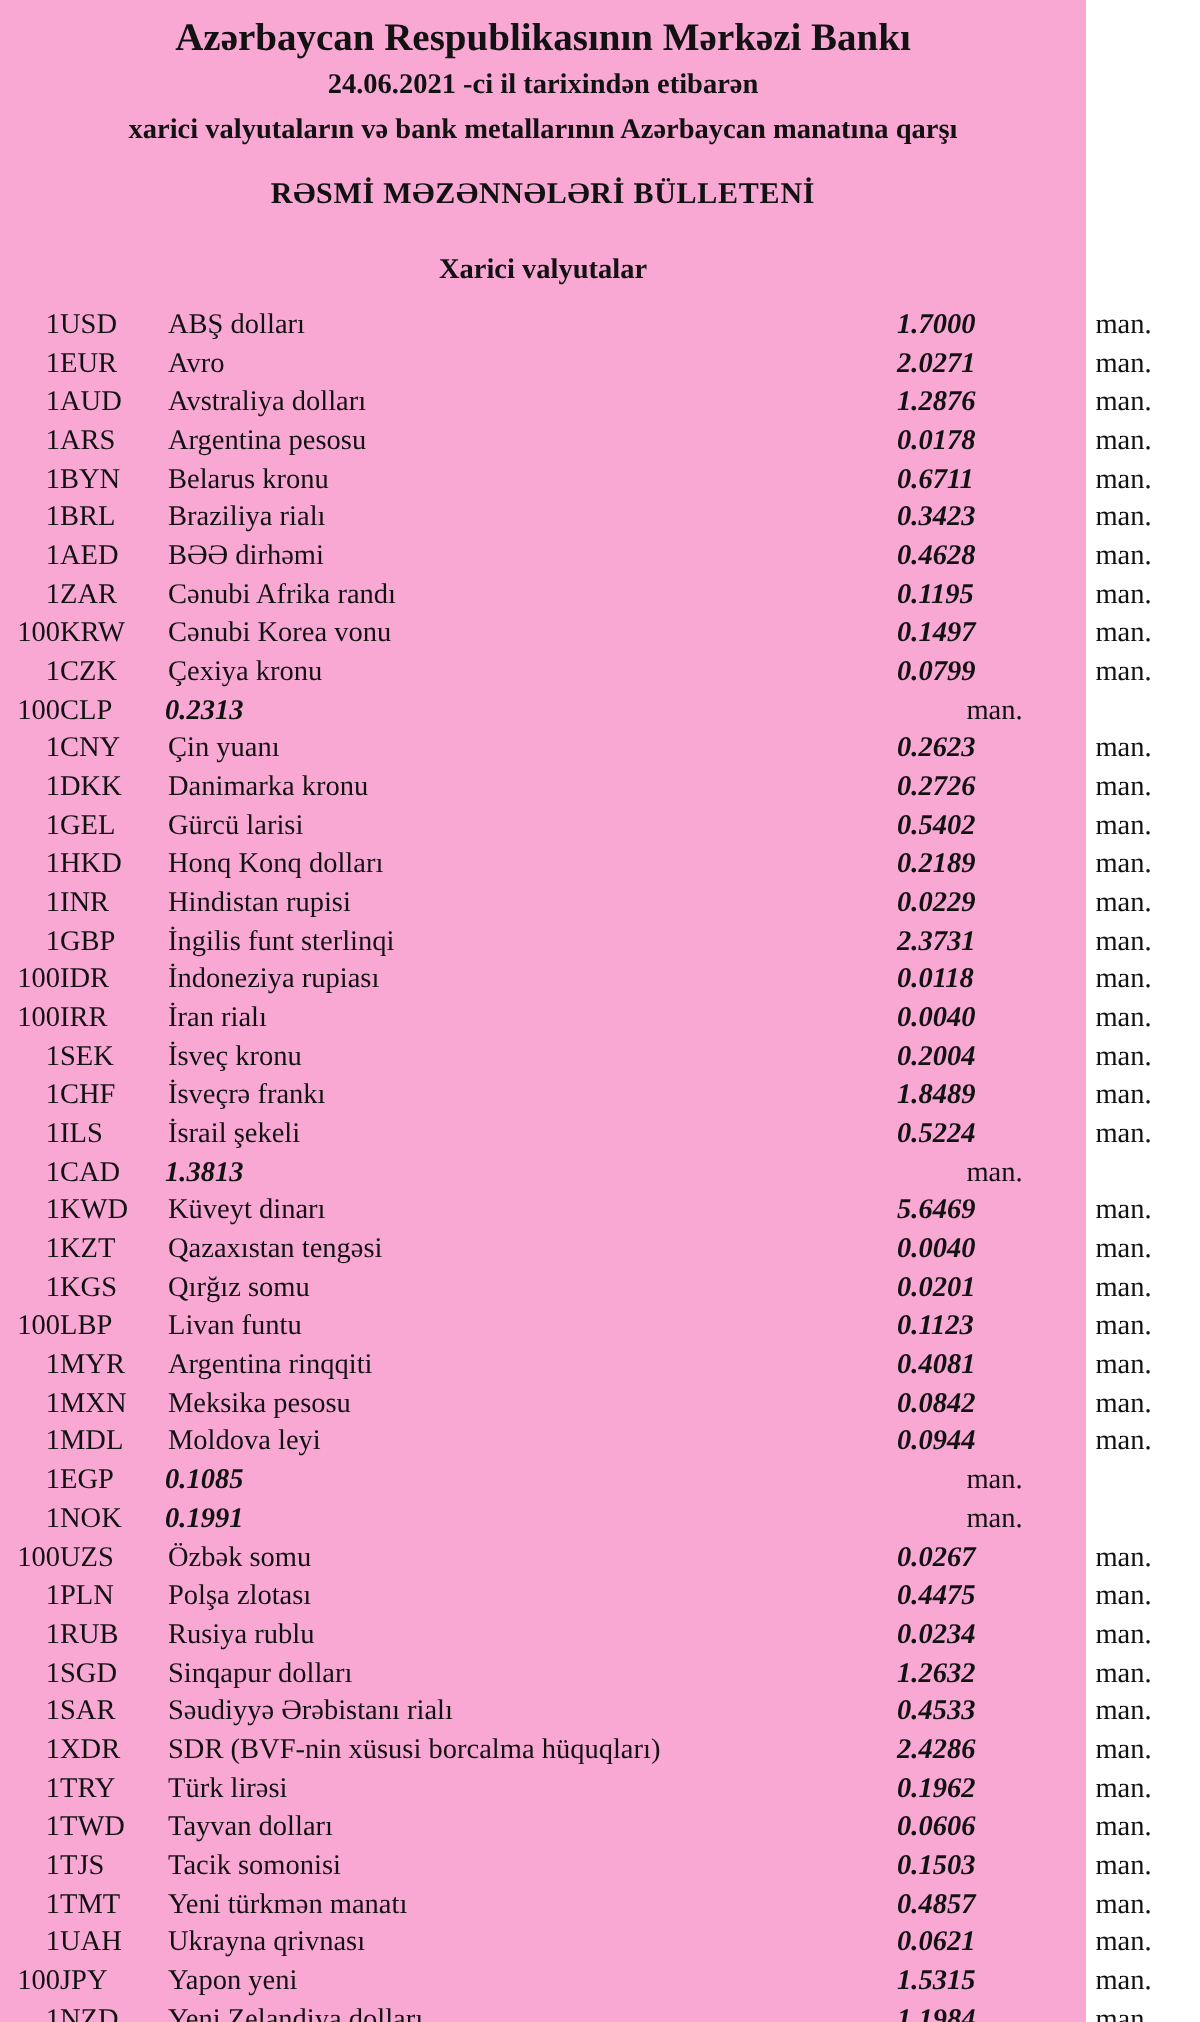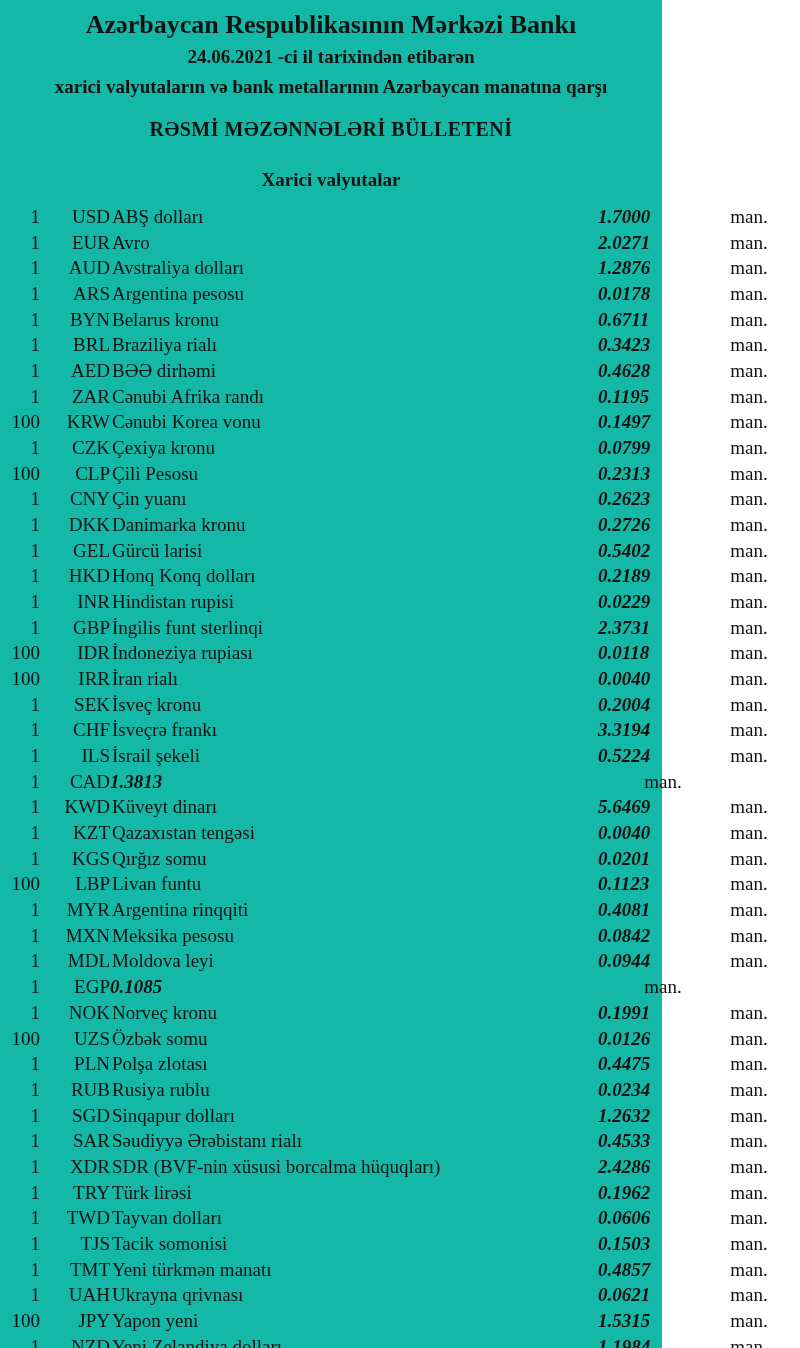--- a/index.html
+++ b/index.html
@@ -8,23 +8,23 @@
     background: #ffffff;
   }
   body {
     width: 800px;
     height: 1348px;
     overflow: hidden;
     font-family: "Liberation Serif", "DejaVu Serif", serif;
     color: #121212;
   }
   .page {
-    width: 662px;
+    width: 724px;
     height: 1348px;
-    background: #14b8a6;
+    background: #f9a8d4;
   }
   header { text-align: center; }
   .title {
     margin: 0;
     padding-top: 8px;
     font-size: 26px;
     line-height: 34px;
     font-weight: bold;
   }
   .hline {
@@ -54,21 +54,21 @@
     display: grid;
     grid-template-columns: 40px 70px auto 115px 57px;
     height: 25.68px;
     line-height: 25.68px;
     padding-right: 30px;
     box-sizing: border-box;
     font-size: 19px;
     white-space: nowrap;
   }
   .cell-qty  { text-align: right; }
-  .cell-code { text-align: right; }
+  .cell-code { text-align: left; }
   .cell-name { text-align: left; padding-left: 2px; }
   .cell-rate { font-weight: bold; font-style: italic; }
   .cell-unit { text-align: center; padding-left: 15px; }
 </style>
 </head>
 <body>
 
 <div class="page">
   <header>
     <h1 class="title">Azərbaycan Respublikasının Mərkəzi Bankı</h1>
@@ -146,21 +146,20 @@
       <div class="row">
     <span class="cell-qty">1</span>
     <span class="cell-code">CZK</span>
     <span class="cell-name">Çexiya kronu</span>
     <span class="cell-rate">0.0799</span>
     <span class="cell-unit">man.</span>
   </div>
       <div class="row">
     <span class="cell-qty">100</span>
     <span class="cell-code">CLP</span>
-    <span class="cell-name">Çili Pesosu</span>
     <span class="cell-rate">0.2313</span>
     <span class="cell-unit">man.</span>
   </div>
       <div class="row">
     <span class="cell-qty">1</span>
     <span class="cell-code">CNY</span>
     <span class="cell-name">Çin yuanı</span>
     <span class="cell-rate">0.2623</span>
     <span class="cell-unit">man.</span>
   </div>
@@ -217,21 +216,21 @@
     <span class="cell-qty">1</span>
     <span class="cell-code">SEK</span>
     <span class="cell-name">İsveç kronu</span>
     <span class="cell-rate">0.2004</span>
     <span class="cell-unit">man.</span>
   </div>
       <div class="row">
     <span class="cell-qty">1</span>
     <span class="cell-code">CHF</span>
     <span class="cell-name">İsveçrə frankı</span>
-    <span class="cell-rate">3.3194</span>
+    <span class="cell-rate">1.8489</span>
     <span class="cell-unit">man.</span>
   </div>
       <div class="row">
     <span class="cell-qty">1</span>
     <span class="cell-code">ILS</span>
     <span class="cell-name">İsrail şekeli</span>
     <span class="cell-rate">0.5224</span>
     <span class="cell-unit">man.</span>
   </div>
       <div class="row">
@@ -291,29 +290,28 @@
   </div>
       <div class="row">
     <span class="cell-qty">1</span>
     <span class="cell-code">EGP</span>
     <span class="cell-rate">0.1085</span>
     <span class="cell-unit">man.</span>
   </div>
       <div class="row">
     <span class="cell-qty">1</span>
     <span class="cell-code">NOK</span>
-    <span class="cell-name">Norveç kronu</span>
     <span class="cell-rate">0.1991</span>
     <span class="cell-unit">man.</span>
   </div>
       <div class="row">
     <span class="cell-qty">100</span>
     <span class="cell-code">UZS</span>
     <span class="cell-name">Özbək somu</span>
-    <span class="cell-rate">0.0126</span>
+    <span class="cell-rate">0.0267</span>
     <span class="cell-unit">man.</span>
   </div>
       <div class="row">
     <span class="cell-qty">1</span>
     <span class="cell-code">PLN</span>
     <span class="cell-name">Polşa zlotası</span>
     <span class="cell-rate">0.4475</span>
     <span class="cell-unit">man.</span>
   </div>
       <div class="row">

